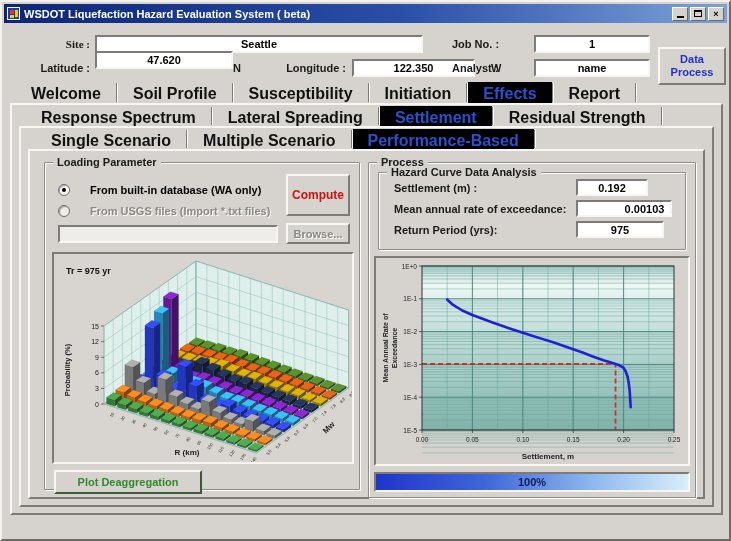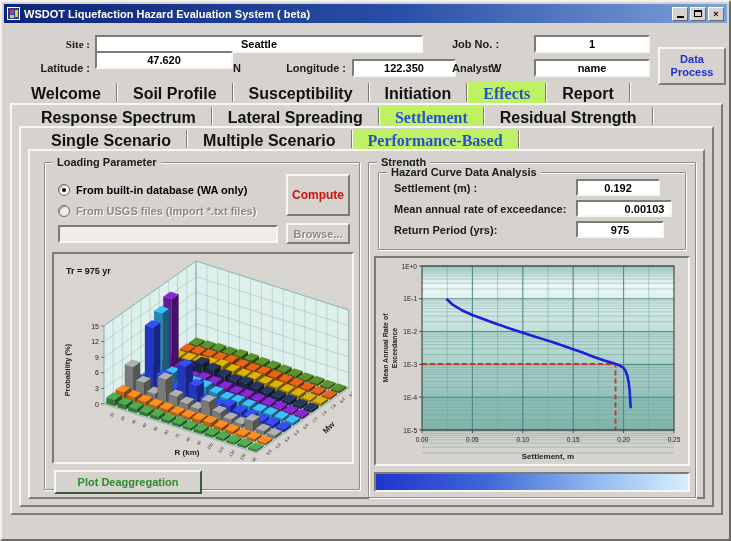--- a/index.html
+++ b/index.html
@@ -19,27 +19,27 @@
   .appicon i{position:absolute;display:block;}
   .lbl{position:absolute;font-size:11px;font-weight:bold;color:#1a1a1a;white-space:nowrap;}
   .tb{position:absolute;background:#fff;border:2px solid;border-color:#7e7b76 #f8f6f2 #f8f6f2 #7e7b76;
     font-size:11px;font-weight:bold;padding:0 3px;color:#000;text-align:center;}
   input.tb{outline:none;}
   .btn{position:absolute;background:#d6d3ce;border:2px solid;border-color:#f8f6f2 #7e7b76 #7e7b76 #f8f6f2;
     font-size:11px;font-weight:bold;display:flex;align-items:center;justify-content:center;text-align:center;cursor:default;}
   .frame{position:absolute;border:2px solid;border-color:#f8f6f2 #7e7b76 #7e7b76 #f8f6f2;background:#d6d3ce;}
   .tabstrip{position:absolute;display:flex;align-items:stretch;height:21px;z-index:3;}
   .tab{font-size:16px;font-weight:bold;color:#111;padding:3px 15px 2px 15px;white-space:nowrap;}
-  .tab.sel{background:#bef264;color:#2b50cc;font-family:Liberation Serif, serif;}
+  .tab.sel{background:#000000;color:#2b50cc;}
   .tabsep{width:2px;margin:1px 0;border-left:1px solid #7e7b76;border-right:1px solid #fff;}
   .group{position:absolute;border:1px solid #8f8c87;box-shadow:inset 1px 1px 0 #fff,1px 1px 0 #fff;
     border-radius:1px;z-index:2;}
   .group>.gtitle{position:absolute;top:-7px;left:8px;background:#d6d3ce;padding:0 4px;
     font-size:11px;font-weight:bold;color:#1a1a1a;white-space:nowrap;}
-  .radio-row{position:absolute;display:flex;align-items:center;gap:6px;}
+  .radio-row{position:absolute;display:flex;align-items:center;gap:20px;}
   .radio{width:12px;height:12px;border-radius:50%;background:#fff;border:1px solid #6e6b66;
     box-shadow:inset 1px 1px 1px rgba(0,0,0,.35);position:relative;flex:0 0 auto;}
   .radio.on::after{content:"";position:absolute;left:3px;top:3px;width:4px;height:4px;border-radius:50%;background:#000;}
   .radio.dis{background:#efedea;}
   .rlabel{font-size:11px;font-weight:bold;}
   .rlabel.dis{color:#8a8884;text-shadow:1px 1px 0 #fff;}
   .chartbox{position:absolute;border:2px solid;border-color:#7e7b76 #f8f6f2 #f8f6f2 #7e7b76;background:#d8d5d0;z-index:2;}
   .progress{position:absolute;border:2px solid;border-color:#7e7b76 #f8f6f2 #f8f6f2 #7e7b76;background:#fff;z-index:2;}
   .progress .fill{position:absolute;inset:0;background:linear-gradient(90deg,#1f35cc 0%,#3f66d8 35%,#8fb9ee 70%,#d9eefb 100%);}
   .progress .ptext{position:absolute;inset:0;display:flex;align-items:center;justify-content:center;
@@ -70,21 +70,21 @@
   <div class="lbl" style="left:28px;top:36px;width:60px;text-align:right;font-family:Liberation Serif, serif;">Site :</div>
   <input class="tb" style="left: 93px; top: 33px; width: 328px; height: 18px;" value="Seattle">
   <div class="lbl" style="left:450px;top:36px;width:78px;text-align:left;">Job No. :</div>
   <input class="tb" style="left: 532px; top: 33px; width: 116px; height: 18px;" value="1">
   <div class="btn" style="left:656px;top:33px;width:68px;height:38px;color:#1f2fd0;line-height:1.15;margin-top:12px;">Data Process</div>
 
   <div class="lbl" style="left:18px;top:60px;width:70px;text-align:right;">Latitude :</div>
   <input class="tb" style="left: 93px; top: 49px; width: 138px; height: 18px;" value="47.620">
   <div class="lbl" style="left:231px;top:60px;">N</div>
   <div class="lbl" style="left:272px;top:60px;width:72px;text-align:right;">Longitude :</div>
-  <input class="tb" style="left: 350px; top: 57px; width: 104px; height: 18px;" value="122.350">
+  <input class="tb" style="left: 350px; top: 57px; width: 123px; height: 18px;" value="122.350">
   <div class="lbl" style="left:489px;top:60px;">W</div>
   <div class="lbl" style="left:450px;top:60px;width:78px;text-align:left;">Analyst :</div>
   <input class="tb" style="left: 532px; top: 57px; width: 116px; height: 18px;" value="name">
 
   <div class="frame" style="left:8px;top:101px;width:713px;height:412px;z-index:1;"></div>
   <div class="frame" style="left:17px;top:124px;width:695px;height:381px;z-index:1;"></div>
   <div class="frame" style="left:26px;top:147px;width:677px;height:350px;z-index:1;"></div>
 
   <div class="tabstrip" style="left:14px;top:80px;">
     <div class="tab">Welcome</div>
@@ -663,27 +663,27 @@
         <text x="280.52" y="153.6" font-size="4.2" fill="#222" transform="rotate(-55 280.52 153.6)" text-anchor="middle">7.8</text>
         <text x="289.71999999999997" y="147.1" font-size="4.2" fill="#222" transform="rotate(-55 289.71999999999997 147.1)" text-anchor="middle">8.2</text>
         <text x="298.91999999999996" y="140.6" font-size="4.2" fill="#222" transform="rotate(-55 298.91999999999996 140.6)" text-anchor="middle">8.6</text>
         <text x="272" y="180" font-size="8" font-weight="bold" fill="#222" transform="rotate(-45 272 180)">Mw</text>
         <text x="12" y="20" font-size="9" font-weight="bold" fill="#111">Tr = 975 yr</text>
       </svg>
   </div>
   <div class="btn" style="left:52px;top:468px;width:148px;height:24px;color:#2e8b2e;z-index:2;border-color:#f8f6f2 #3a5a3a #3a5a3a #f8f6f2;">Plot Deaggregation</div>
 
   <div class="group" style="left:366px;top:160px;width:328px;height:336px;">
-    <span class="gtitle">Strength</span>
+    <span class="gtitle">Process</span>
   </div>
   <div class="group" style="left:376px;top:170px;width:308px;height:78px;">
     <span class="gtitle">Hazard Curve Data Analysis</span>
   </div>
   <div class="lbl" style="left:392px;top:180px;z-index:2;">Settlement (m) :</div>
-  <input class="tb" style="left: 574px; top: 177px; width: 84px; height: 17px; z-index: 2; position: absolute;" value="0.192">
+  <input class="tb" style="left: 574px; top: 177px; width: 72px; height: 17px; z-index: 2; position: absolute;" value="0.192">
   <div class="lbl" style="left:392px;top:201px;z-index:2;">Mean annual rate of exceedance:</div>
   <input class="tb" style="left: 574px; top: 198px; width: 96px; height: 17px; z-index: 2; position: absolute; padding-left: 44px;" value="0.00103">
   <div class="lbl" style="left:392px;top:222px;z-index:2;">Return Period (yrs):</div>
   <input class="tb" style="left: 574px; top: 219px; width: 88px; height: 17px; z-index: 2; position: absolute;" value="975">
 
   <div class="chartbox" style="left:372px;top:254px;width:316px;height:210px;background:#d6d3ce;">
     <svg id="hazard-svg" width="312" height="206" viewBox="0 0 312 206">
         <defs>
           <linearGradient id="tealgrad" x1="0" y1="0" x2="0" y2="1">
             <stop offset="0%" stop-color="#b7d6d1"></stop>
@@ -788,15 +788,16 @@
         <line x1="298" y1="172" x2="298" y2="175" stroke="#333" stroke-width="0.8"></line>
         <text x="298" y="184" font-size="6.5" text-anchor="middle" fill="#222">0.25</text>
         <text x="172" y="201" font-size="8" font-weight="bold" fill="#222" text-anchor="middle">Settlement, m</text>
         <text x="12" y="90" font-size="7" font-weight="bold" fill="#222" text-anchor="middle" transform="rotate(-90 12 90)">Mean Annual Rate of</text>
         <text x="21" y="90" font-size="7" font-weight="bold" fill="#222" text-anchor="middle" transform="rotate(-90 21 90)">Exceedance</text>
       </svg>
   </div>
 
   <div class="progress" style="left:372px;top:470px;width:316px;height:20px;">
     <div class="fill"></div>
+    <div class="ptext">100%</div>
   </div>
 
 </div>
 
 </body></html>

